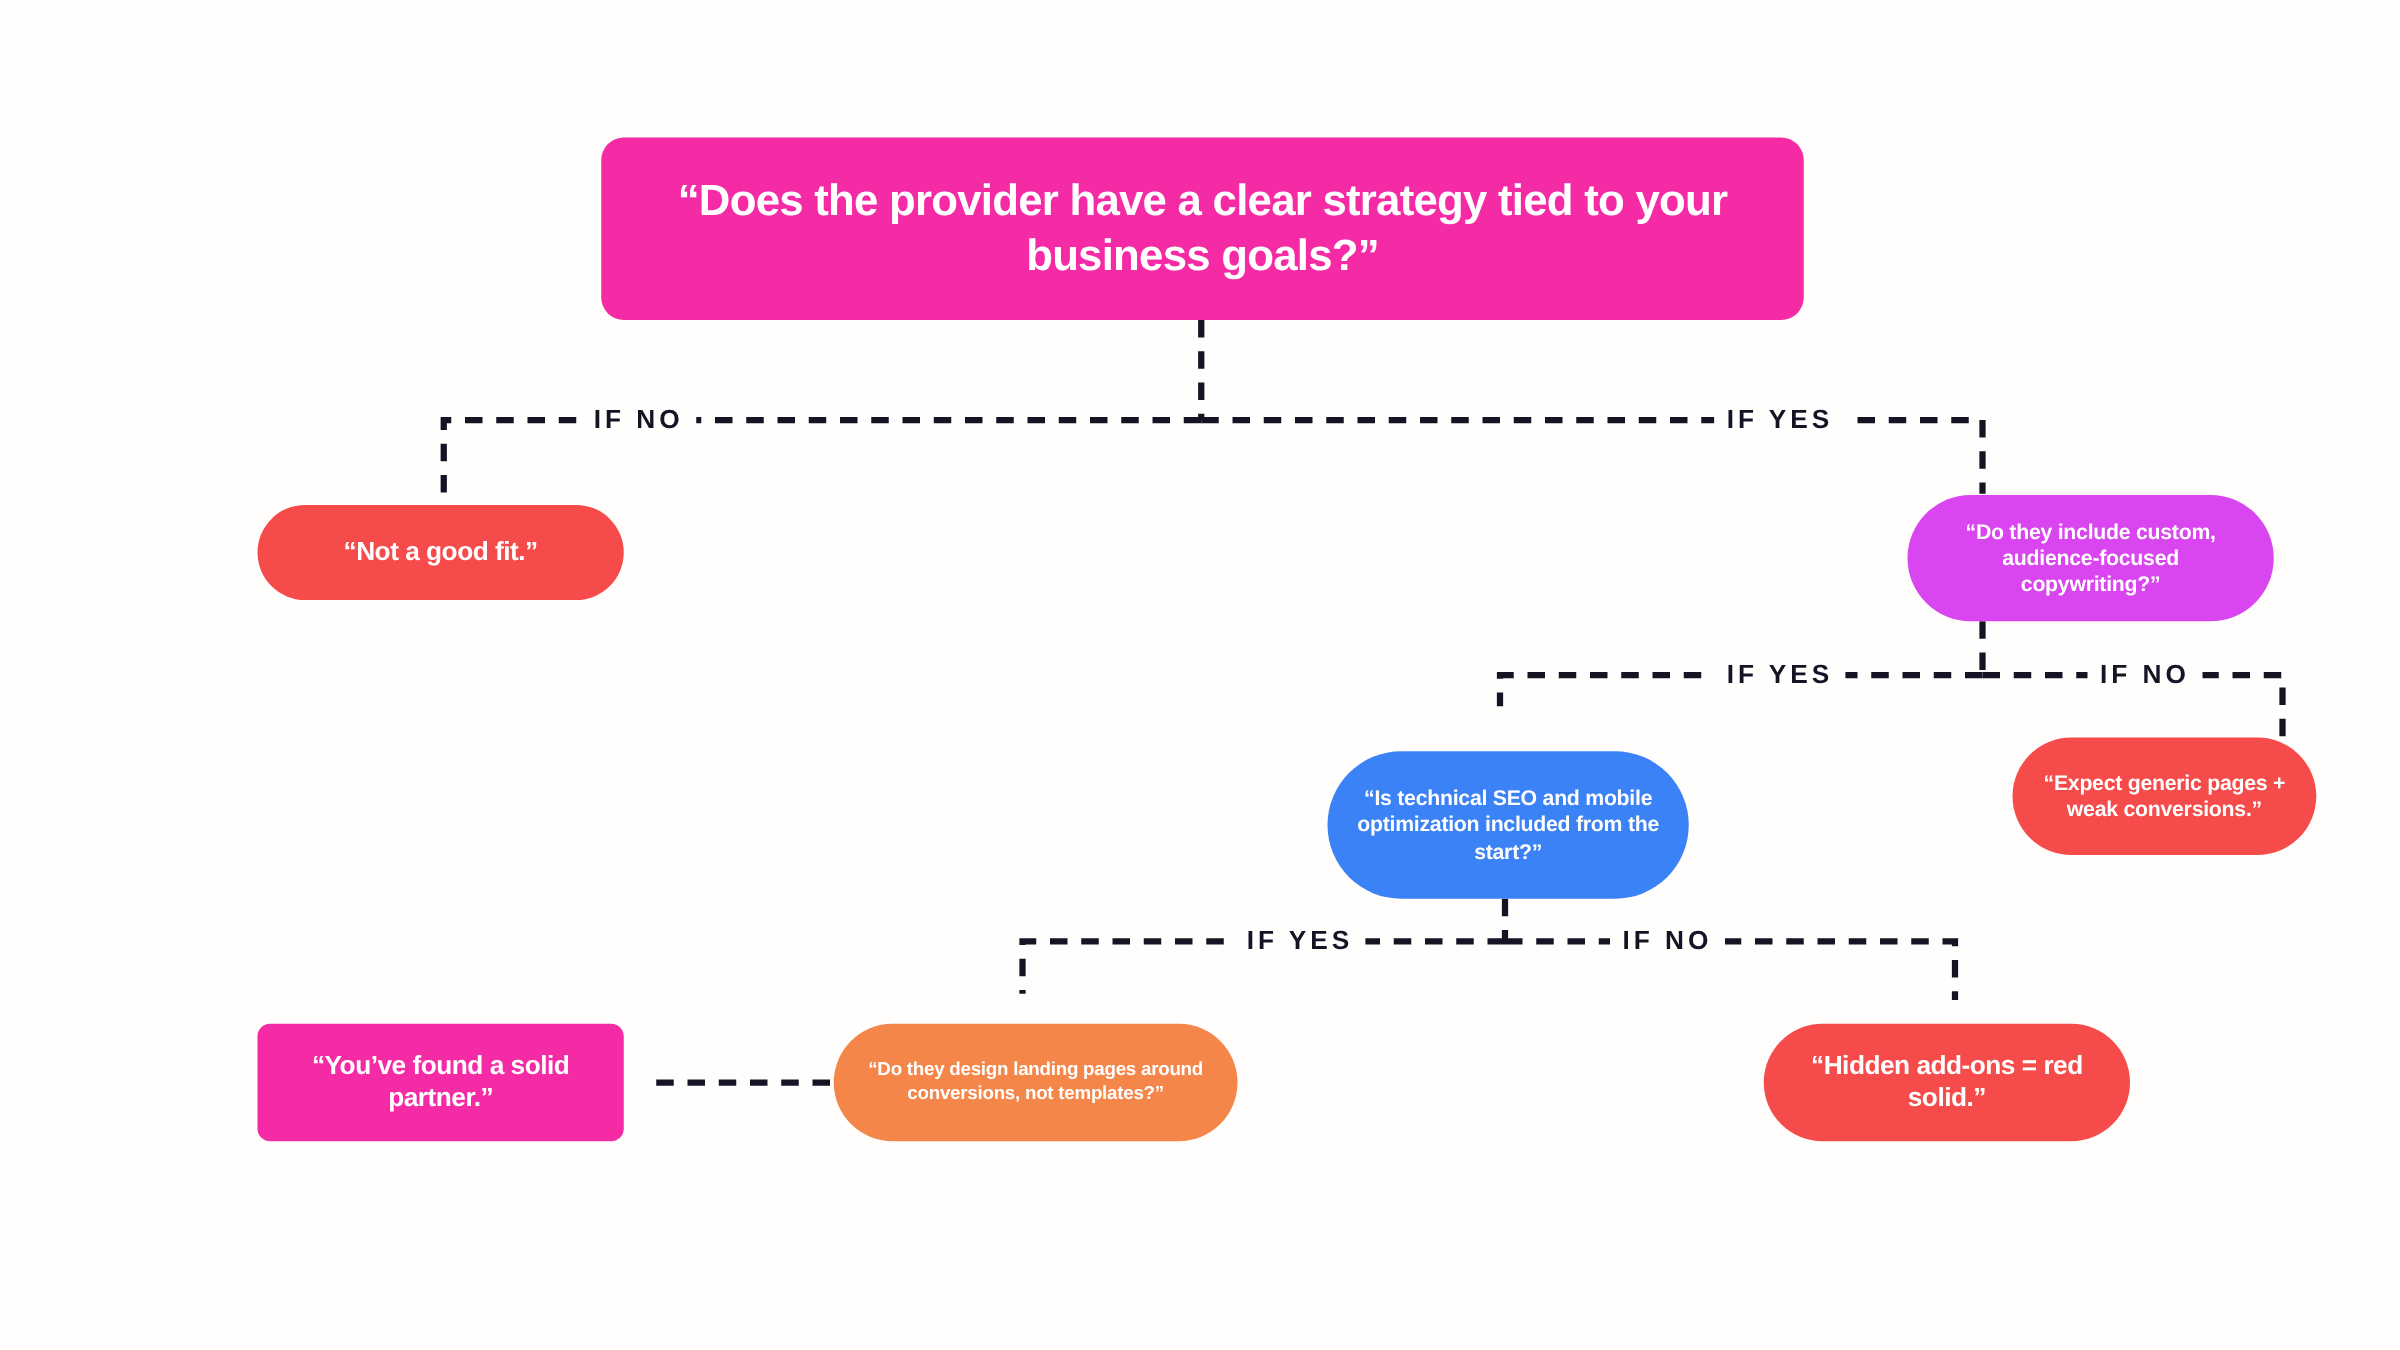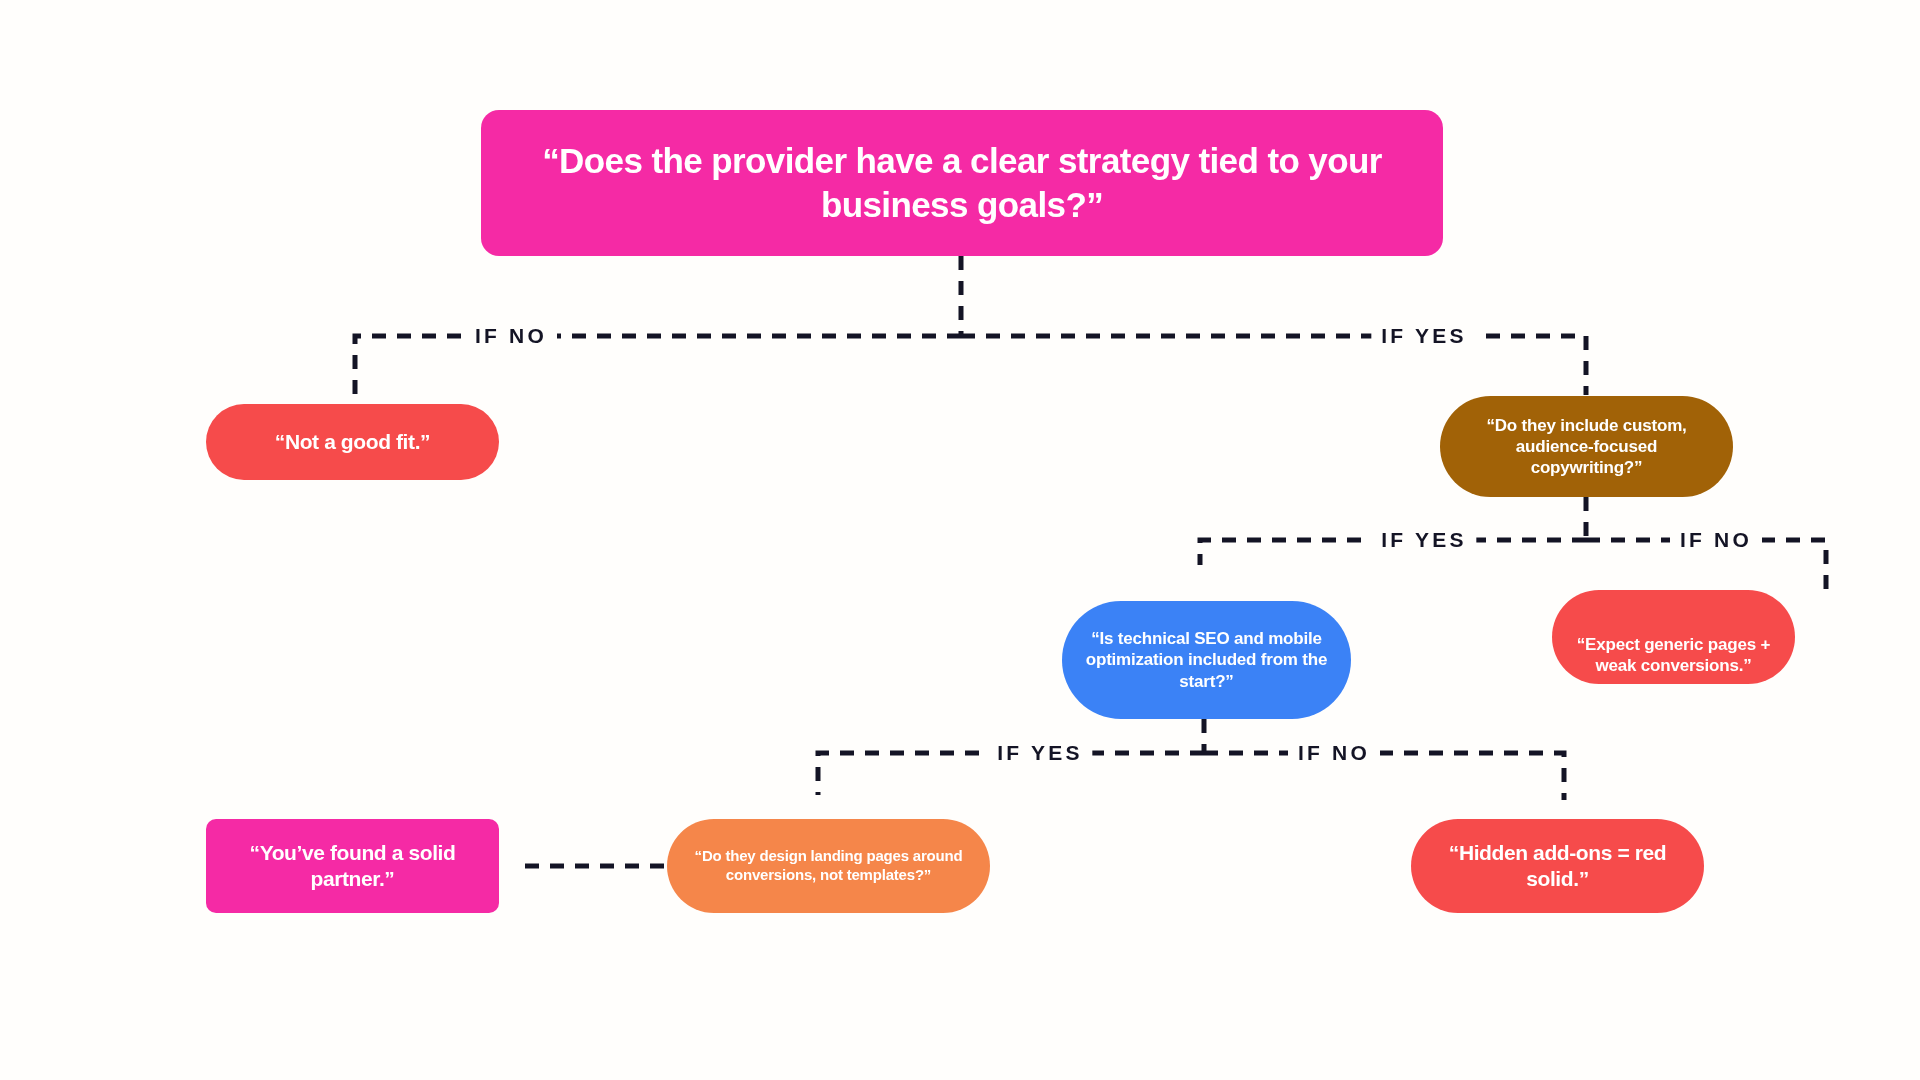--- a/index.html
+++ b/index.html
@@ -29,21 +29,21 @@
     position: absolute;
     display: flex;
     align-items: center;
     justify-content: center;
     text-align: center;
     color: #ffffff;
     box-sizing: border-box;
     font-weight: 700;
     letter-spacing: -0.2px;
     line-height: 1.16;
-    padding: 8px 18px;
+    padding: 20px 18px;
     z-index: 3;
   }
   .node-root {
     font-size: 35px;
     line-height: 1.26;
     letter-spacing: -0.6px;
     border-radius: 18px;
   }
   .node-pill {
     border-radius: 999px;
@@ -103,37 +103,37 @@
   </div>
 
   <div class="edge-label" style="left:1424px; top:336px;">
     <span>IF YES</span>
   </div>
 
   <div class="node node-pill node-lg" style="left:206px; top:404px; width:293px; height:76px; background:#F64B4B;">
     <span>“Not a good fit.”</span>
   </div>
 
-  <div class="node node-pill node-md" style="left:1440px; top:396px; width:293px; height:101px; background:#a16207;">
+  <div class="node node-pill node-md" style="left:1526px; top:396px; width:293px; height:101px; background:#d946ef;">
     <span>“Do they include custom, audience-focused copywriting?”</span>
   </div>
 
   <div class="edge-label" style="left:1424px; top:540px;">
     <span>IF YES</span>
   </div>
 
   <div class="edge-label" style="left:1716px; top:540px;">
     <span>IF NO</span>
   </div>
 
   <div class="node node-pill node-md" style="left:1062px; top:601px; width:289px; height:118px; background:#3b82f6;">
     <span>“Is technical SEO and mobile optimization included from the start?”</span>
   </div>
 
-  <div class="node node-pill node-md" style="left:1552px; top:590px; width:243px; height:94px; background:#F64B4B;align-items:flex-end;">
+  <div class="node node-pill node-md" style="left:1610px; top:590px; width:243px; height:94px; background:#F64B4B;">
     <span>“Expect generic pages + weak conversions.”</span>
   </div>
 
   <div class="edge-label" style="left:1040px; top:753px;">
     <span>IF YES</span>
   </div>
 
   <div class="edge-label" style="left:1334px; top:753px;">
     <span>IF NO</span>
   </div>

